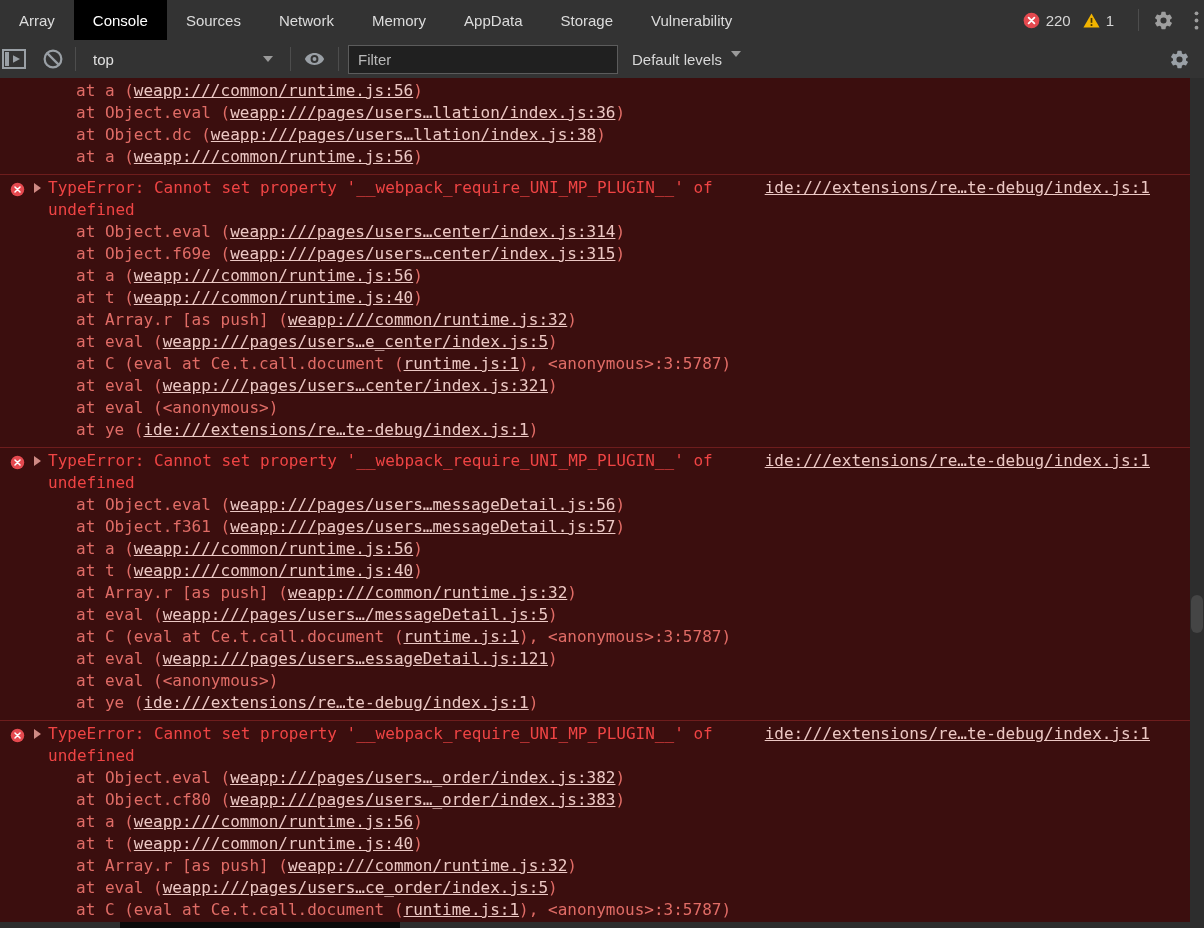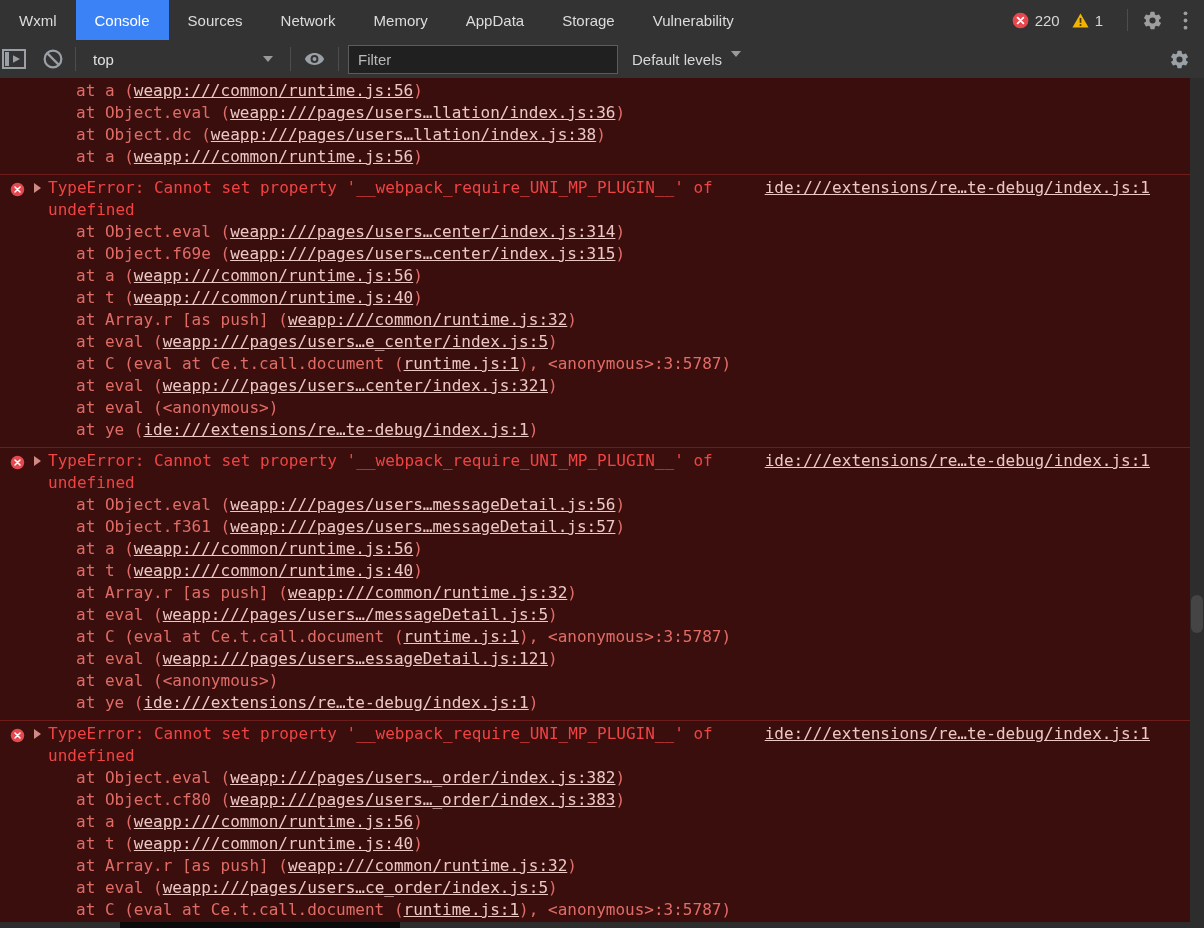--- a/index.html
+++ b/index.html
@@ -5,22 +5,22 @@
   * { margin:0; padding:0; box-sizing:border-box; }
   html,body { width:1204px; height:928px; overflow:hidden; background:#3b0e0e;
               font-family:"Liberation Sans", sans-serif; }
 
   .devtools { width:1204px; height:928px; display:flex; flex-direction:column; }
 
   
   .tab-bar { height:40px; background:#333333; display:flex; align-items:stretch; flex:0 0 auto; }
   .tab { display:flex; align-items:center; padding:0 19px; color:#dcdcdc; font-size:15px;
          cursor:pointer; white-space:nowrap; }
-  .tab.active { background:#3b82f6; color:#ffffff; }
-  .tab-bar-right { margin-left:auto; display:flex; align-items:center; padding-right:14px; }
+  .tab.active { background:#000000; color:#ffffff; }
+  .tab-bar-right { margin-left:auto; display:flex; align-items:center; padding-right:3px; }
   .badge { display:flex; align-items:center; gap:6px; margin-right:12px; cursor:pointer; }
   .badge .cnt { color:#d6d6d6; font-size:15px; }
   .vsep { width:1px; height:22px; background:#4d4d4d; margin:0 12px; }
   .icon-btn { background:none; border:none; padding:2px; display:flex; align-items:center;
               justify-content:center; cursor:pointer; }
 
   
   .toolbar { height:38px; background:#333333; display:flex; align-items:center;
              padding:0 12px 0 0; flex:0 0 auto; }
   .tool-sep { width:1px; height:24px; background:#4d4d4d; margin:0 9px; }
@@ -58,21 +58,21 @@
              background:#454545; border-radius:6px; cursor:pointer; }
   .h-scrollbar { position:absolute; left:0; right:0; bottom:0; height:6px; background:#2d2d2d; }
   .h-thumb { position:absolute; left:120px; width:280px; top:0; bottom:0; background:#0b0b0b; cursor:pointer; }
 </style>
 </head>
 <body>
 
 <div class="devtools">
 
   <div class="tab-bar">
-    <div class="tab">Wxml</div>
+    <div class="tab">Array</div>
     <div class="tab active">Console</div>
     <div class="tab">Sources</div>
     <div class="tab">Network</div>
     <div class="tab">Memory</div>
     <div class="tab">AppData</div>
     <div class="tab">Storage</div>
     <div class="tab">Vulnerability</div>
 
     <div class="tab-bar-right">
       <span class="badge">

